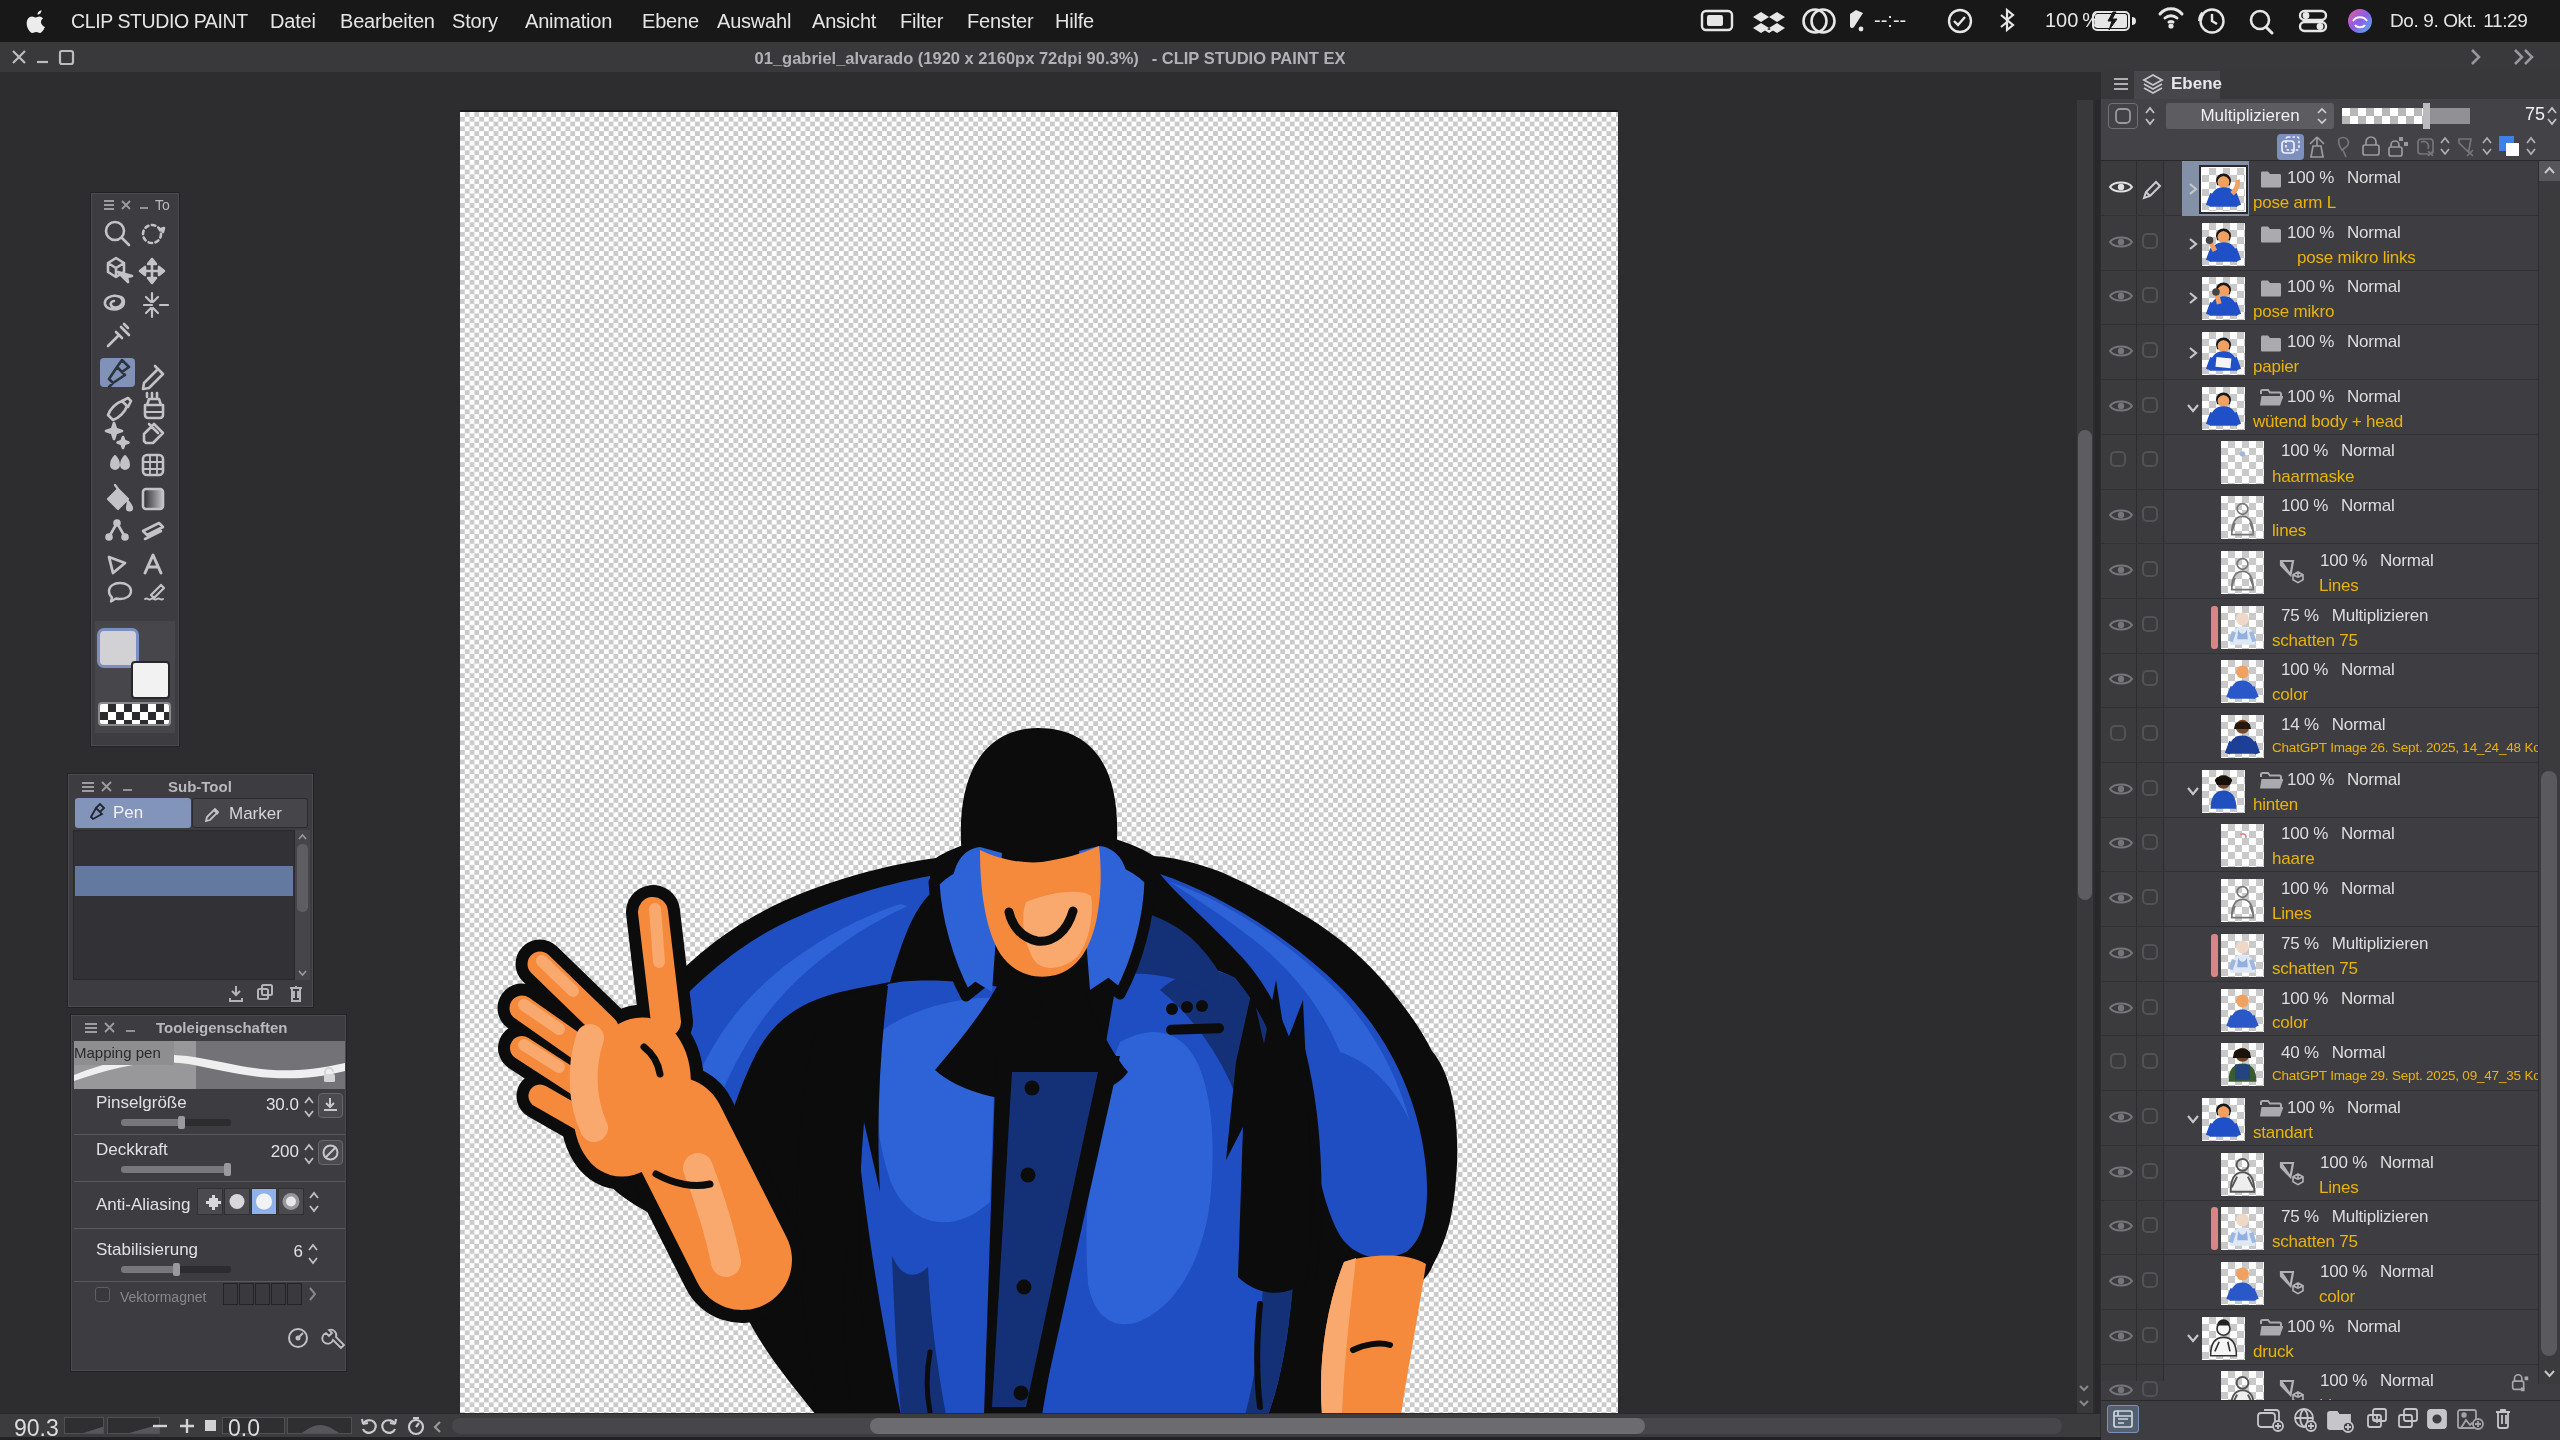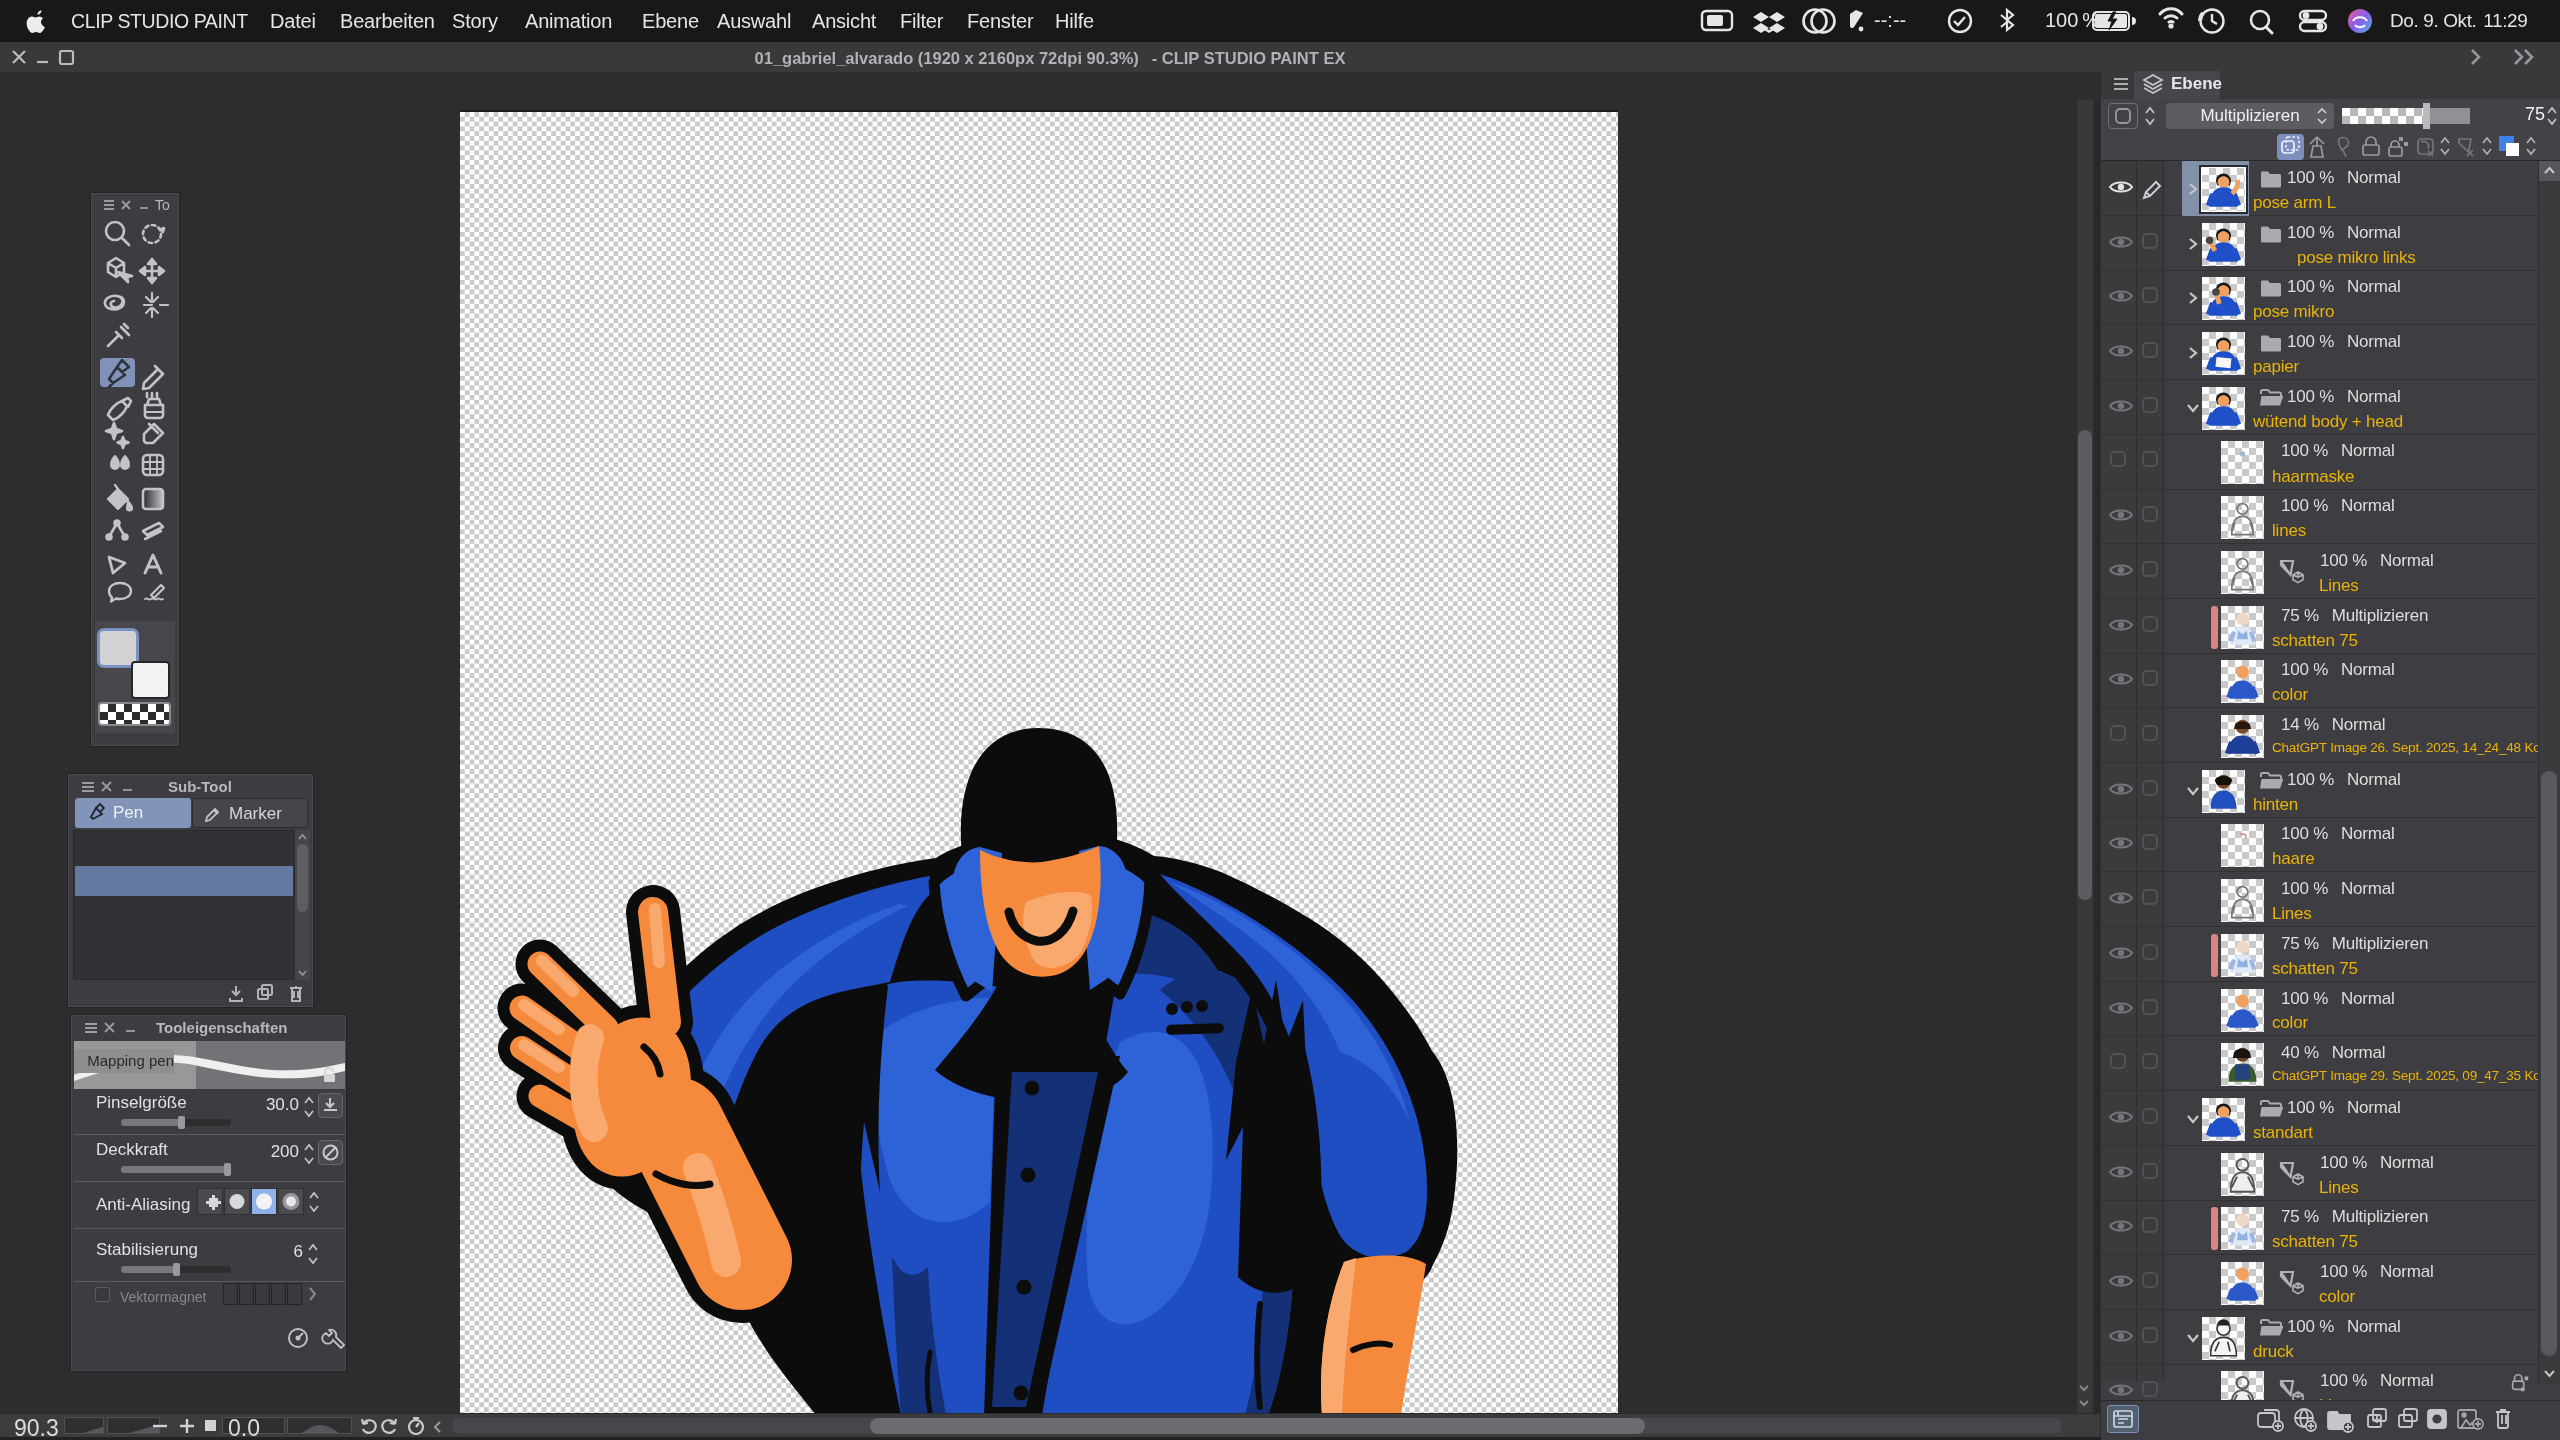--- a/index.html
+++ b/index.html
@@ -325,21 +325,21 @@
             <path d="M14 7h12M14 11h12M14 15h12"></path>
             <path d="M34 6l9 9M43 6l-9 9"></path>
             <path d="M55 14h9"></path>
           </g>
 <text x="85" y="16" fill="#b9b9bd" font-size="15" font-weight="bold" font-family="Liberation Sans">Tooleigenschaften</text>
         </svg>
         <div class="abs" style="left:3px;top:26px;width:271px;height:48px;background:linear-gradient(90deg,#98989b 0%,#98989b 45%,#737377 45%,#737377 100%);overflow:hidden;">
 <svg width="271" height="48" viewBox="0 0 271 48">
             <path d="M0 34 C 40 18, 80 10, 120 16 C 170 24, 200 38, 271 22 L 271 30 C 210 46, 160 32, 120 24 C 80 16, 40 26, 0 40 Z" fill="#efefef"></path>
           </svg>
-<div class="abs" style="left:0px;top:8px;width:100px;height:24px;background:#8e8e91;color:#2a2a2c;font-size:15px;line-height:24px;text-align:right;">Mapping pen</div>
+<div class="abs" style="left:0px;top:0px;width:100px;height:24px;background:#8e8e91;color:#2a2a2c;font-size:15px;line-height:24px;text-align:left;">Mapping pen</div>
 <svg class="abs" width="20" height="20" viewBox="0 0 20 20" style="left:246px;top:24px">
             <path d="M5 9V7a4 4 0 0 1 8 0" fill="none" stroke="#d5d5d8" stroke-width="2"></path>
             <rect x="4" y="9" width="11" height="8" rx="1.5" fill="#d5d5d8"></rect>
           </svg>
 </div>
         <div class="abs" style="left:25px;top:78px;">Pinselgröße</div>
         <div class="abs" style="left:160px;top:80px;width:68px;text-align:right;">30.0</div>
         <svg class="abs" width="14" height="26" viewBox="0 0 14 26" style="left:231px;top:79px">
           <g stroke="#c0c0c4" stroke-width="1.8" fill="none">
             <path d="M3 9l4-5 4 5"></path>

